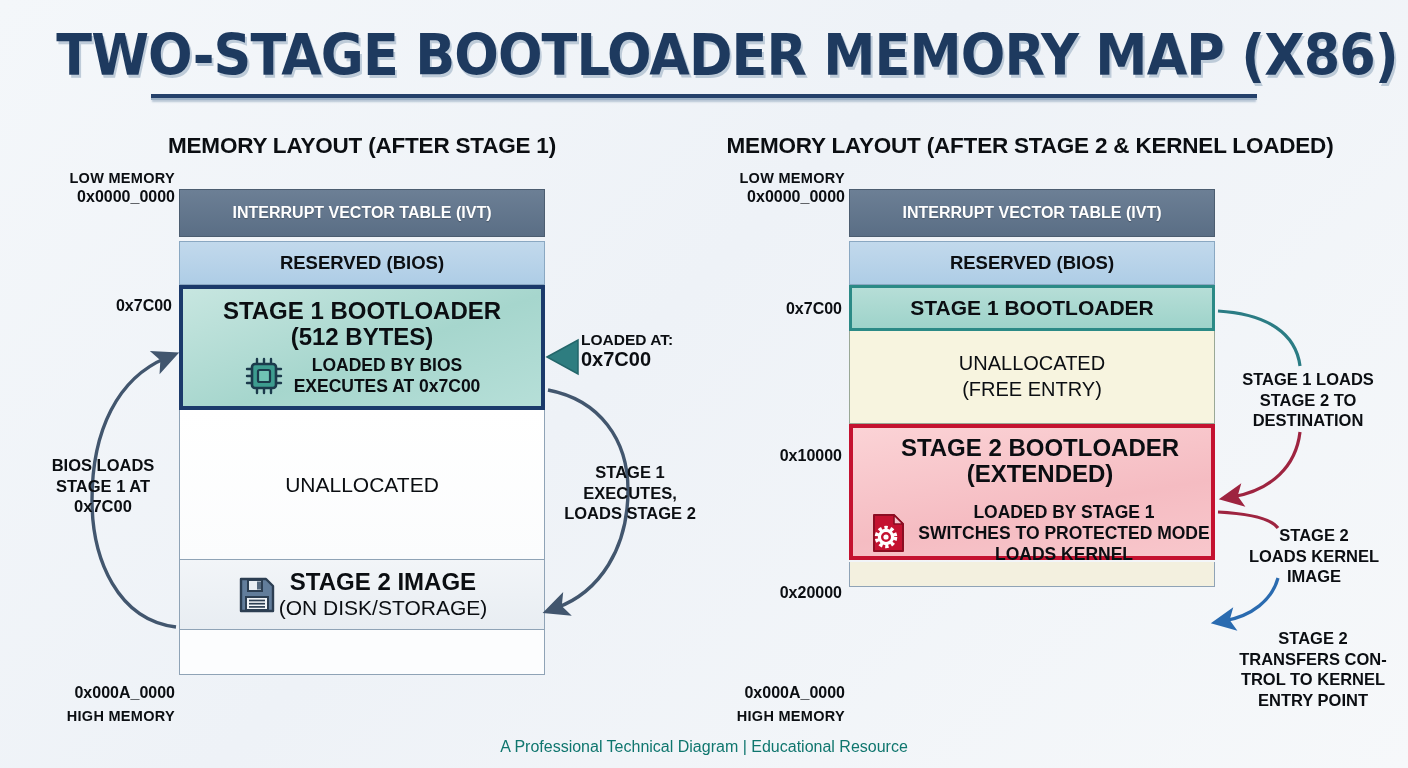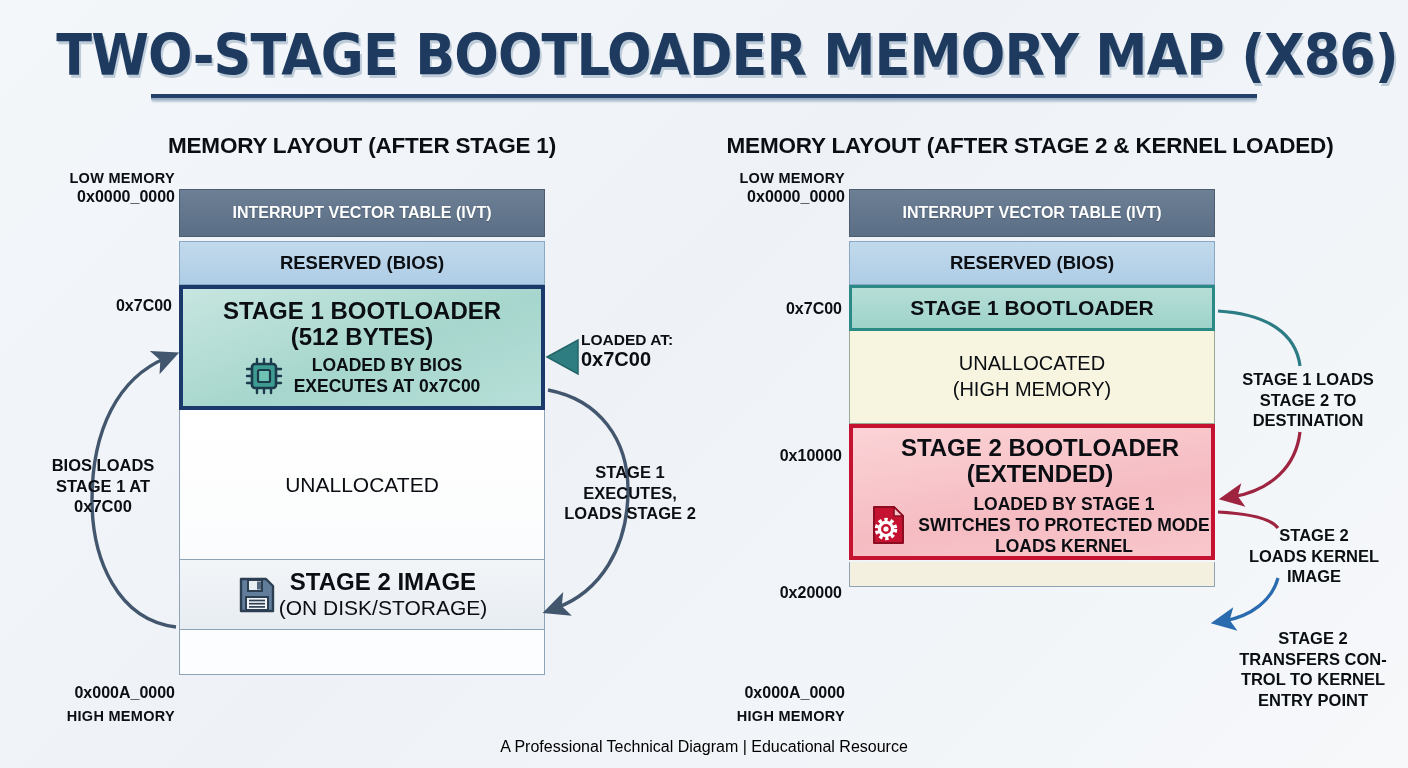--- a/index.html
+++ b/index.html
@@ -211,21 +211,21 @@
     color: #0b0e12;
     white-space: nowrap;
   }
 
   
   #footer {
     position: absolute;
     left: 0; bottom: 12px; width: 1408px;
     text-align: center;
     font-size: 16px;
-    color: #000000;
+    color: #0f766e;
   }
 
   svg.overlay {
     position: absolute; left: 0; top: 0;
     width: 1408px; height: 768px;
     pointer-events: none;
   }
 </style>
 </head>
 <body>
@@ -330,27 +330,27 @@
   <div class="block b-reserved">
     <span>RESERVED (BIOS)</span>
   </div>
 
   <div class="block b-stage1-small">
     <span>STAGE 1 BOOTLOADER</span>
   </div>
 
   <div class="block b-unalloc-cream">
     <span>UNALLOCATED</span>
-    <span>(HIGH MEMORY)</span>
+    <span>(FREE ENTRY)</span>
   </div>
 
   <div class="block b-stage2-red">
     <div class="bt-main">STAGE 2 BOOTLOADER</div>
     <div class="bt-main">(EXTENDED)</div>
-    <div class="with-icon" style="margin-top:6px;">
+    <div class="with-icon" style="margin-top:14px;">
       <span class="icon-slot">
         <svg width="38" height="42" viewBox="0 0 38 42">
           <path d="M4 3 H24 L33 12 V39 H4 Z" fill="#c41230" stroke="#8c0d22" stroke-width="2" stroke-linejoin="round"></path>
           <path d="M24 3 V12 H33 Z" fill="#f3c6cc" stroke="#8c0d22" stroke-width="1.6" stroke-linejoin="round"></path>
           <g transform="translate(16,25)">
             <circle r="9" fill="none" stroke="#ffffff" stroke-width="4.5" stroke-dasharray="3.2 2.6"></circle>
             <circle r="6.6" fill="#c41230" stroke="#ffffff" stroke-width="3.2"></circle>
             <circle r="2.6" fill="#ffffff"></circle>
           </g>
         </svg>

